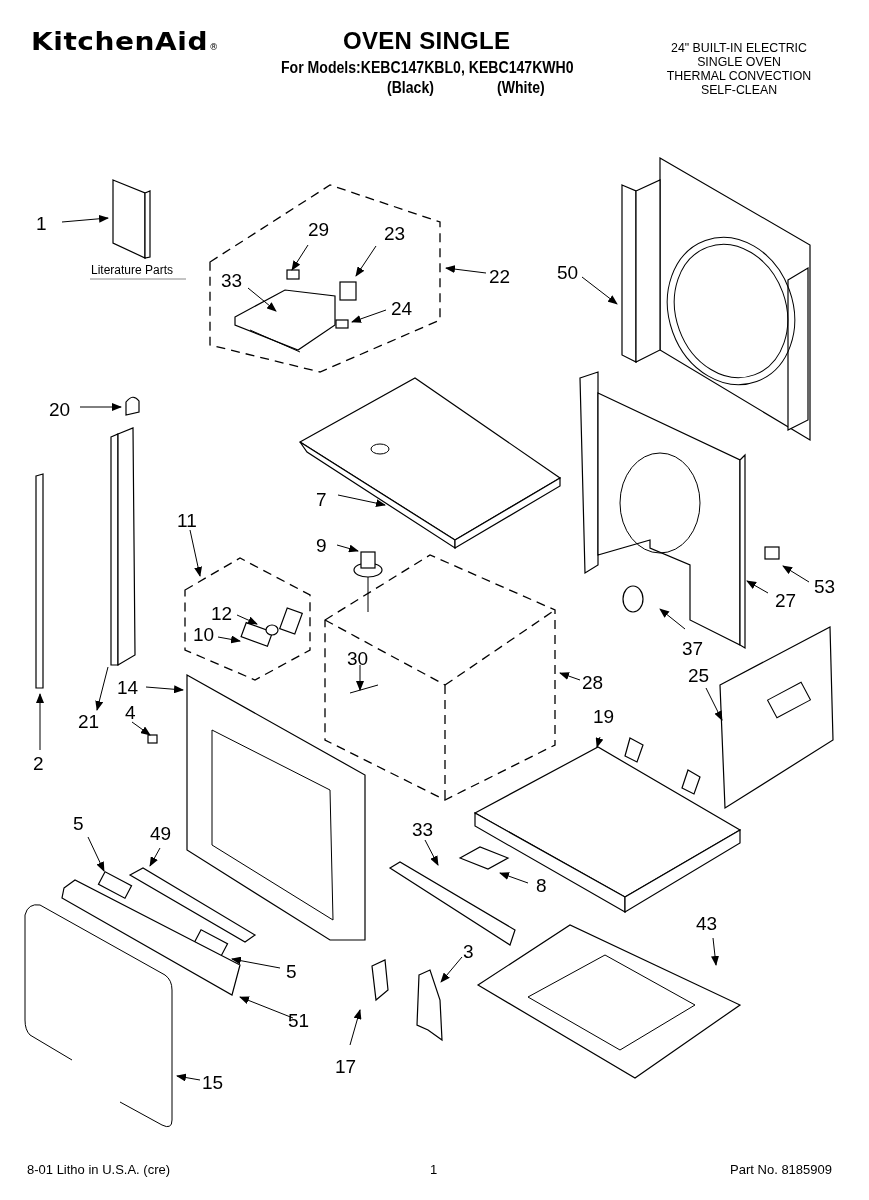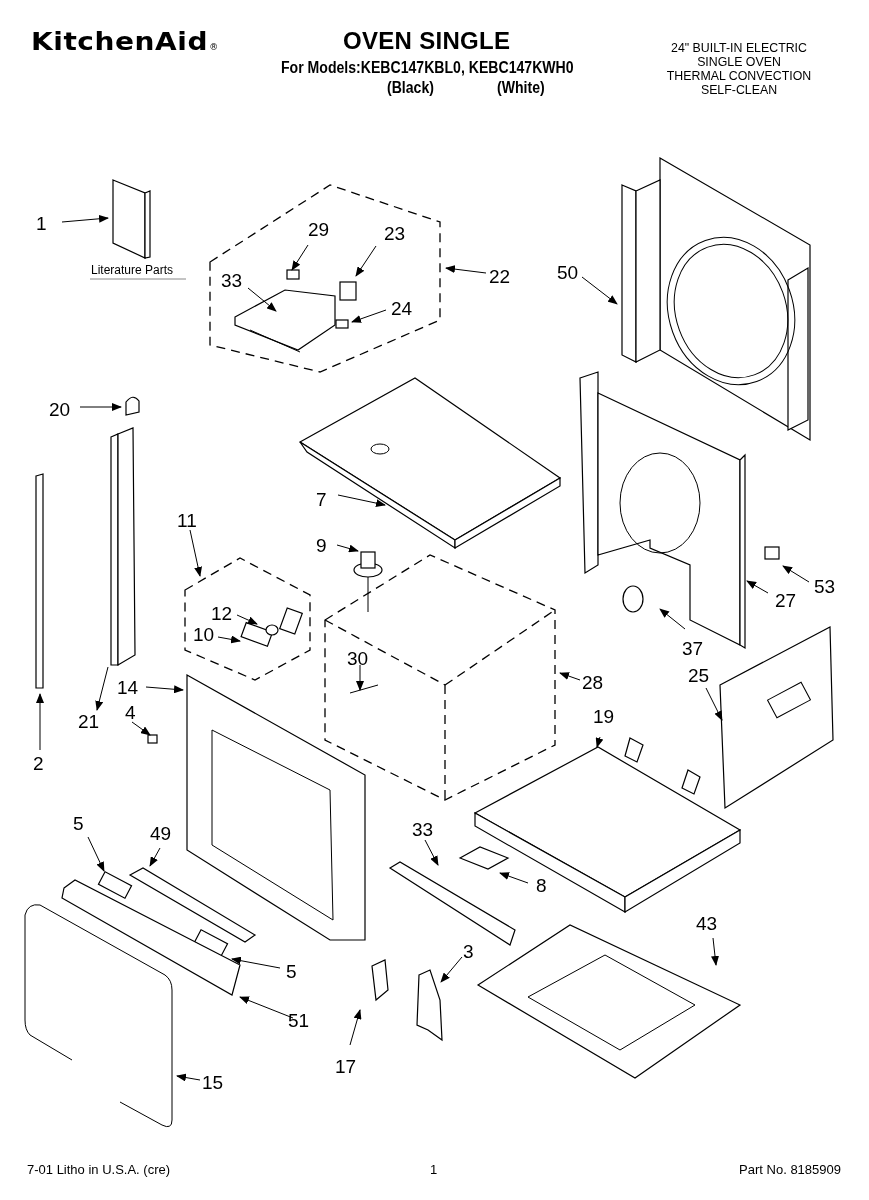--- a/index.html
+++ b/index.html
@@ -9,21 +9,21 @@
   .title { position:absolute; left:343px; top:27px; font-size:24px; font-weight:700; letter-spacing:0.3px; }
   .models { position:absolute; left:281px; top:59px; font-size:16px; font-weight:700; transform:scaleX(0.88); transform-origin:left top; white-space:nowrap; }
   .variant { position:absolute; top:79px; font-size:16px; font-weight:700; transform:scaleX(0.88); transform-origin:left top; }
   .v-black { left:387px; }
   .v-white { left:497px; }
   .desc { position:absolute; right:35px; top:41px; width:200px; text-align:center; font-size:13px; line-height:14px; transform:scaleX(0.95); transform-origin:right top; }
   .desc div { white-space:nowrap; }
   .footer { position:absolute; top:1162px; font-size:13px; }
   .f-left { left:27px; }
   .f-mid { left:430px; }
-  .f-right { right:28px; }
+  .f-right { right:37px; }
   svg.diagram { position:absolute; left:0; top:0; }
   .callout { font-family:"Liberation Sans", sans-serif; font-size:19px; fill:#000; }
   .lit-label { font-family:"Liberation Sans", sans-serif; font-size:12px; fill:#000; }
   .part { fill:#fff; stroke:#000; stroke-width:1.2; }
   .thin { fill:none; stroke:#000; stroke-width:1; }
   .dash { fill:none; stroke:#000; stroke-width:1.3; stroke-dasharray:9 6; }
   .lead { stroke:#000; stroke-width:1; fill:none; }
 </style>
 </head>
 <body>
@@ -232,15 +232,15 @@
     <text class="callout" x="536" y="892">8</text>
     <text class="callout" x="463" y="958">3</text>
     <text class="callout" x="335" y="1073">17</text>
     <text class="callout" x="696" y="930" style="display:none">43</text>
     <text class="callout" x="696" y="930" opacity="0">43</text>
     <text class="callout" x="696" y="930" visibility="hidden">43</text>
   </g>
   <text class="callout" x="696" y="930" id="c43text">43</text>
 </svg>
 
-<div class="footer f-left">7-01 Litho in U.S.A. (cre)</div>
+<div class="footer f-left">8-01 Litho in U.S.A. (cre)</div>
 <div class="footer f-mid">1</div>
 <div class="footer f-right">Part No. 8185909</div>
 
 </body></html>

